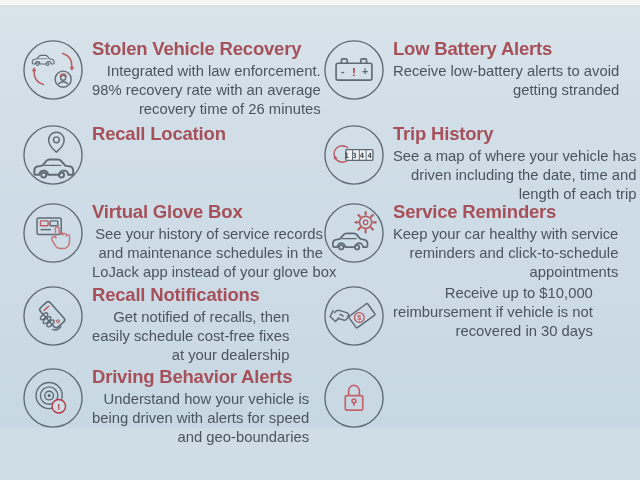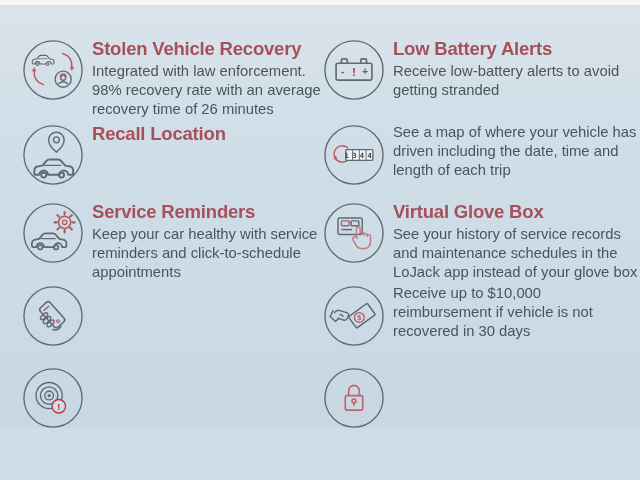--- a/index.html
+++ b/index.html
@@ -27,21 +27,21 @@
   .icon-wrap{flex:0 0 62px;width:62px;height:62px;margin:1px 8px 0 0;}
   .icon-wrap svg{display:block;}
   .feature-text{min-width:0;}
   .feature-title{
     margin:0 0 2px 0;
     font-size:18.5px;line-height:22px;font-weight:700;
     letter-spacing:-0.2px;color:#a6515a;
   }
   .feature-desc{
     margin:0;white-space:pre;
-    font-size:14.8px;line-height:19px;color:#4a545e;
+    font-size:14.8px;line-height:19px;color:#4a545e;text-align:right;
   }
 </style>
 </head>
 <body>
 
 <svg width="0" height="0" style="position:absolute" aria-hidden="true">
   <defs>
     <g id="car-shape" fill="none" stroke="#5f6a74" stroke-width="1.7" stroke-linejoin="round" stroke-linecap="round">
       <path d="M4 21 v-2 q0 -3.6 3.6 -4 l3.4 -0.6 3.6 -4.2 q1.1 -1.2 2.7 -1.2 h7.4 q1.6 0 2.7 1.2 l3.6 4.2 3.4 0.6 q3.6 0.4 3.6 4 v2 q0 1.4 -1.4 1.4 h-3 a3.8 3.8 0 0 0 -7.6 0 h-10 a3.8 3.8 0 0 0 -7.6 0 h-3 q-1.4 0 -1.4 -1.4 z"></path>
       <circle cx="12.2" cy="22.6" r="2.2"></circle>
@@ -131,23 +131,45 @@
           </g>
           <g stroke="#5f6a74" stroke-width="1">
             <line x1="30.5" y1="26.5" x2="30.5" y2="37.5"></line>
             <line x1="37.5" y1="26.5" x2="37.5" y2="37.5"></line>
             <line x1="44.5" y1="26.5" x2="44.5" y2="37.5"></line>
           </g>
           <text x="38" y="35" font-size="7.5" font-weight="bold" fill="#3c454f" text-anchor="middle" letter-spacing="3.4" font-family="DejaVu Sans Mono, monospace">1344</text>
         </svg>
       </span>
       <div class="feature-text">
+        <h3 class="feature-title">Trip History</h3>
         <p class="feature-desc">See a map of where your vehicle has
 driven including the date, time and
 length of each trip</p>
+      </div>
+    </div>
+
+    <div class="feature">
+      <span class="icon-wrap">
+        <svg width="62" height="62" viewBox="0 0 64 64">
+          <circle cx="32" cy="32" r="30" fill="none" stroke="#5f6a74" stroke-width="1.4"></circle>
+          <g fill="none" stroke="#5f6a74" stroke-width="1.5" stroke-linejoin="round">
+            <rect x="15.5" y="16.5" width="25" height="17" rx="2"></rect>
+            <rect x="29" y="19.5" width="8" height="5" rx="0.8"></rect>
+            <path d="M19 28.5 h11"></path>
+          </g>
+          <rect x="19" y="19.5" width="8" height="5" rx="0.8" fill="none" stroke="#bb5b62" stroke-width="1.4"></rect>
+          <path d="M34.5 36 v-8.5 a1.9 1.9 0 0 1 3.8 0 V33 a1.9 1.9 0 0 1 3.8 0 v1.2 a1.8 1.8 0 0 1 3.6 0 v1.2 a1.7 1.7 0 0 1 3.4 0 V40 q0 6 -4.8 8 h-4.6 q-3.8 0 -5.8 -3.8 l-2.8 -4.8 q-1.4 -2.4 0.9 -3.3 q1.9 -0.7 3.2 1.1 z" fill="none" stroke="#c9767d" stroke-width="1.5" stroke-linejoin="round"></path>
+        </svg>
+      </span>
+      <div class="feature-text">
+        <h3 class="feature-title">Virtual Glove Box</h3>
+        <p class="feature-desc">See your history of service records
+and maintenance schedules in the
+LoJack app instead of your glove box</p>
       </div>
     </div>
 
     <div class="feature">
       <span class="icon-wrap">
         <svg width="62" height="62" viewBox="0 0 64 64">
           <circle cx="32" cy="32" r="30" fill="none" stroke="#5f6a74" stroke-width="1.4"></circle>
           <g fill="none" stroke="#b45a61" stroke-width="2.2" stroke-linecap="round">
             <line x1="52" y1="21" x2="54.5" y2="21"></line>
             <line x1="49.7" y1="26.7" x2="51.5" y2="28.5"></line>
@@ -161,61 +183,46 @@
           <circle cx="44" cy="21" r="6.3" fill="none" stroke="#b45a61" stroke-width="1.6"></circle>
           <circle cx="44" cy="21" r="2.3" fill="none" stroke="#b45a61" stroke-width="1.3"></circle>
           <use href="#car-shape" transform="translate(6,23) scale(1.05)"></use>
         </svg>
       </span>
       <div class="feature-text">
         <h3 class="feature-title">Service Reminders</h3>
         <p class="feature-desc">Keep your car healthy with service
 reminders and click-to-schedule
 appointments</p>
-      </div>
-    </div>
-
-    <div class="feature">
-      <span class="icon-wrap">
-        <svg width="62" height="62" viewBox="0 0 64 64">
-          <circle cx="32" cy="32" r="30" fill="none" stroke="#5f6a74" stroke-width="1.4"></circle>
-          <g fill="none" stroke="#5f6a74" stroke-width="1.5" stroke-linejoin="round">
-            <rect x="15.5" y="16.5" width="25" height="17" rx="2"></rect>
-            <rect x="29" y="19.5" width="8" height="5" rx="0.8"></rect>
-            <path d="M19 28.5 h11"></path>
-          </g>
-          <rect x="19" y="19.5" width="8" height="5" rx="0.8" fill="none" stroke="#bb5b62" stroke-width="1.4"></rect>
-          <path d="M34.5 36 v-8.5 a1.9 1.9 0 0 1 3.8 0 V33 a1.9 1.9 0 0 1 3.8 0 v1.2 a1.8 1.8 0 0 1 3.6 0 v1.2 a1.7 1.7 0 0 1 3.4 0 V40 q0 6 -4.8 8 h-4.6 q-3.8 0 -5.8 -3.8 l-2.8 -4.8 q-1.4 -2.4 0.9 -3.3 q1.9 -0.7 3.2 1.1 z" fill="none" stroke="#c9767d" stroke-width="1.5" stroke-linejoin="round"></path>
-        </svg>
-      </span>
-      <div class="feature-text">
-        <h3 class="feature-title">Virtual Glove Box</h3>
-        <p class="feature-desc">See your history of service records
-and maintenance schedules in the
-LoJack app instead of your glove box</p>
       </div>
     </div>
 
     <div class="feature">
       <span class="icon-wrap">
         <svg width="62" height="62" viewBox="0 0 64 64">
           <circle cx="32" cy="32" r="30" fill="none" stroke="#5f6a74" stroke-width="1.4"></circle>
           <g transform="rotate(-42 32 32)">
             <rect x="25.5" y="17" width="13.5" height="27" rx="3" fill="none" stroke="#5f6a74" stroke-width="1.6"></rect>
             <path d="M29 21.5 h6.5" stroke="#bb5b62" stroke-width="1.5" stroke-linecap="round"></path>
             <circle cx="32.2" cy="39.5" r="1.4" fill="none" stroke="#bb5b62" stroke-width="1.1"></circle>
             <g fill="none" stroke="#5f6a74" stroke-width="1.4">
               <ellipse cx="25" cy="26" rx="4.6" ry="2.1"></ellipse>
               <ellipse cx="24.6" cy="31" rx="4.8" ry="2.1"></ellipse>
               <ellipse cx="25" cy="36" rx="4.6" ry="2.1"></ellipse>
               <path d="M31 45.5 q-6.5 1.5 -8.5 -3.5" stroke-linecap="round"></path>
             </g>
           </g>
         </svg>
       </span>
+      <div class="feature-text">
+        <h3 class="feature-title">Recall Notifications</h3>
+        <p class="feature-desc">Get notified of recalls, then
+easily schedule cost-free fixes
+at your dealership</p>
+      </div>
     </div>
 
     <div class="feature">
       <span class="icon-wrap">
         <svg width="62" height="62" viewBox="0 0 64 64">
           <circle cx="32" cy="32" r="30" fill="none" stroke="#5f6a74" stroke-width="1.4"></circle>
           <rect x="28" y="24.5" width="24" height="14.5" rx="1" transform="rotate(-36 40 31.5)" fill="none" stroke="#5f6a74" stroke-width="1.5"></rect>
           <g fill="none" stroke="#5f6a74" stroke-width="1.5" stroke-linecap="round" stroke-linejoin="round">
             <path d="M10.5 26.5 l-3.2 6 5.6 5.2 3.6 -3.6"></path>
             <path d="M12 28.5 q2 -3.2 5.6 -2.1 l6.8 2.1 q2.6 0.9 1.8 3 l-1.1 2.8 q-1 2.6 -3.9 1.9 l-6 -1.7"></path>
@@ -240,20 +247,24 @@
             <circle cx="28" cy="29.5" r="4.5"></circle>
             <circle cx="28" cy="29.5" r="9"></circle>
             <circle cx="28" cy="29.5" r="13.5"></circle>
           </g>
           <circle cx="28" cy="29.5" r="1.6" fill="#5f6a74"></circle>
           <circle cx="38" cy="40.5" r="7" fill="#cfdde7" stroke="#b8383f" stroke-width="1.5"></circle>
           <text x="38" y="44.2" font-size="9.5" font-weight="bold" fill="#b8383f" text-anchor="middle" font-family="Liberation Sans, sans-serif">!</text>
         </svg>
       </span>
       <div class="feature-text">
+        <h3 class="feature-title">Driving Behavior Alerts</h3>
+        <p class="feature-desc">Understand how your vehicle is
+being driven with alerts for speed
+and geo-boundaries</p>
       </div>
     </div>
 
     <div class="feature">
       <span class="icon-wrap">
         <svg width="62" height="62" viewBox="0 0 64 64">
           <circle cx="32" cy="32" r="30" fill="none" stroke="#5f6a74" stroke-width="1.4"></circle>
           <g fill="none" stroke="#c2626a" stroke-width="1.7" stroke-linejoin="round">
             <path d="M26.5 29.5 v-5 a5.5 5.5 0 0 1 11 0 v5"></path>
             <rect x="23" y="29.5" width="18" height="15" rx="1.5"></rect>

